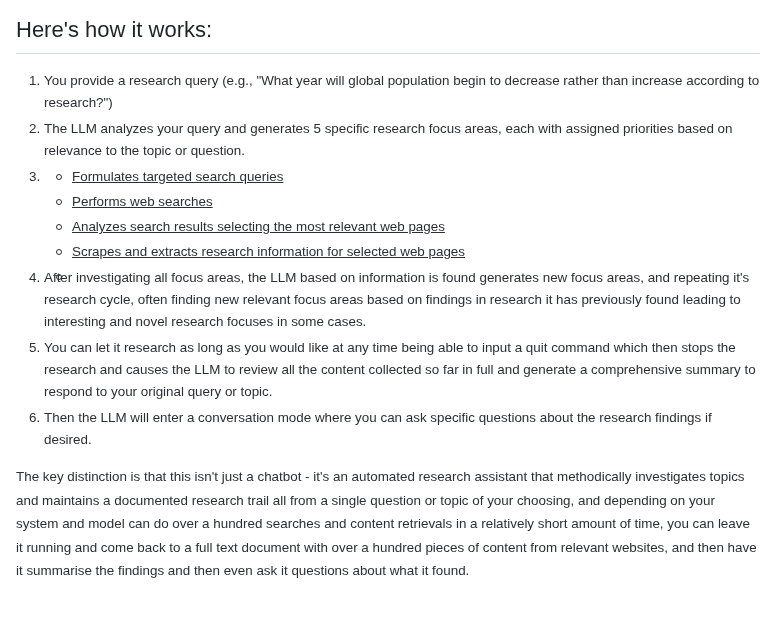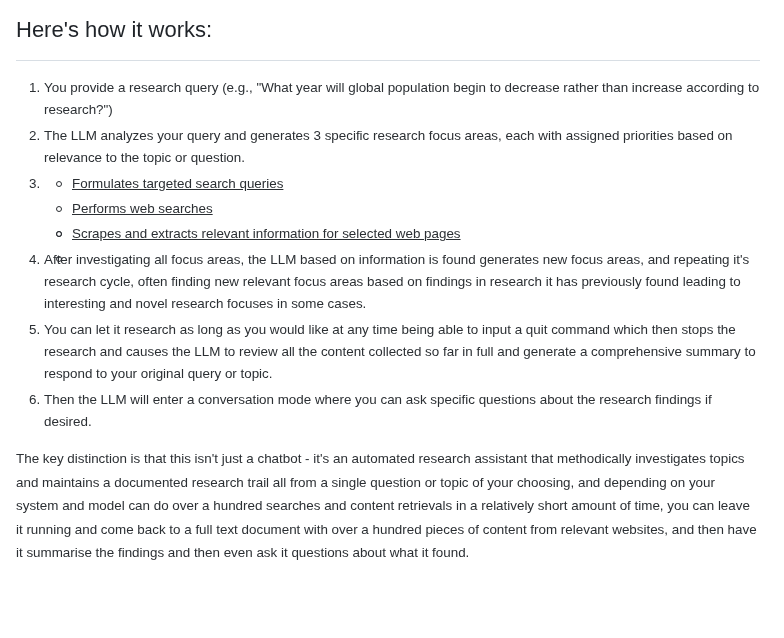--- a/index.html
+++ b/index.html
@@ -18,21 +18,21 @@
       position: relative;
       padding: 0 24px 0 16px;
     }
     .heading {
       margin: 0;
       padding-top: 16px;
       font-size: 22px;
       font-weight: 500;
       line-height: 28px;
       color: #1f2328;
-      padding-bottom: 16px;
+      padding-bottom: 9px;
       border-bottom: 1px solid #d8dee4;
     }
     ol.steps {
       margin: 16px 0 0 0;
       padding-left: 28px;
       font-size: 13.4px;
       line-height: 22px;
       color: #2b2f33;
     }
     ol.steps > li {
@@ -73,38 +73,39 @@
 <body>
 
 <div class="doc">
   <h2 class="heading">Here's how it works:</h2>
 
   <ol class="steps">
     <li>
       <span>You provide a research query (e.g., "What year will global population begin to decrease rather than increase according to research?")</span>
     </li>
     <li>
-      <span>The LLM analyzes your query and generates 3 specific research focus areas, each with assigned priorities based on relevance to the topic or question.</span>
+      <span>The LLM analyzes your query and generates 5 specific research focus areas, each with assigned priorities based on relevance to the topic or question.</span>
     </li>
     <li>
       <ul class="sub">
         <li>
           <span class="bullet"></span>
           <span>Formulates targeted search queries</span>
         </li>
         <li>
           <span class="bullet"></span>
           <span>Performs web searches</span>
         </li>
         <li>
           <span class="bullet"></span>
+          <span>Analyzes search results selecting the most relevant web pages</span>
         </li>
         <li>
           <span class="bullet"></span>
-          <span>Scrapes and extracts relevant information for selected web pages</span>
+          <span>Scrapes and extracts research information for selected web pages</span>
         </li>
         <li>
           <span class="bullet"></span>
         </li>
       </ul>
     </li>
     <li>
       <span>After investigating all focus areas, the LLM based on information is found generates new focus areas, and repeating it's research cycle, often finding new relevant focus areas based on findings in research it has previously found leading to interesting and novel research focuses in some cases.</span>
     </li>
     <li>

